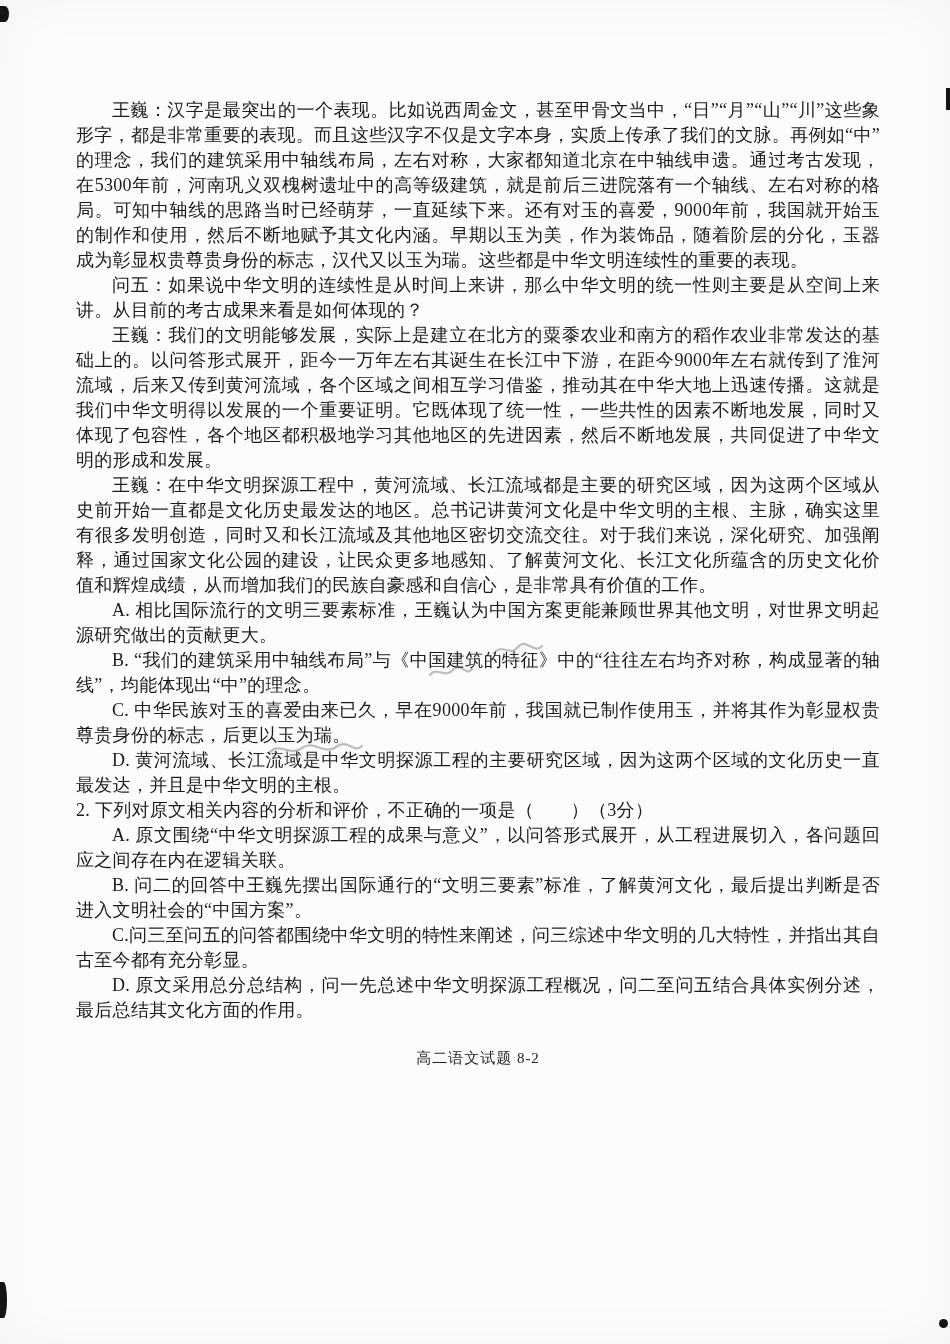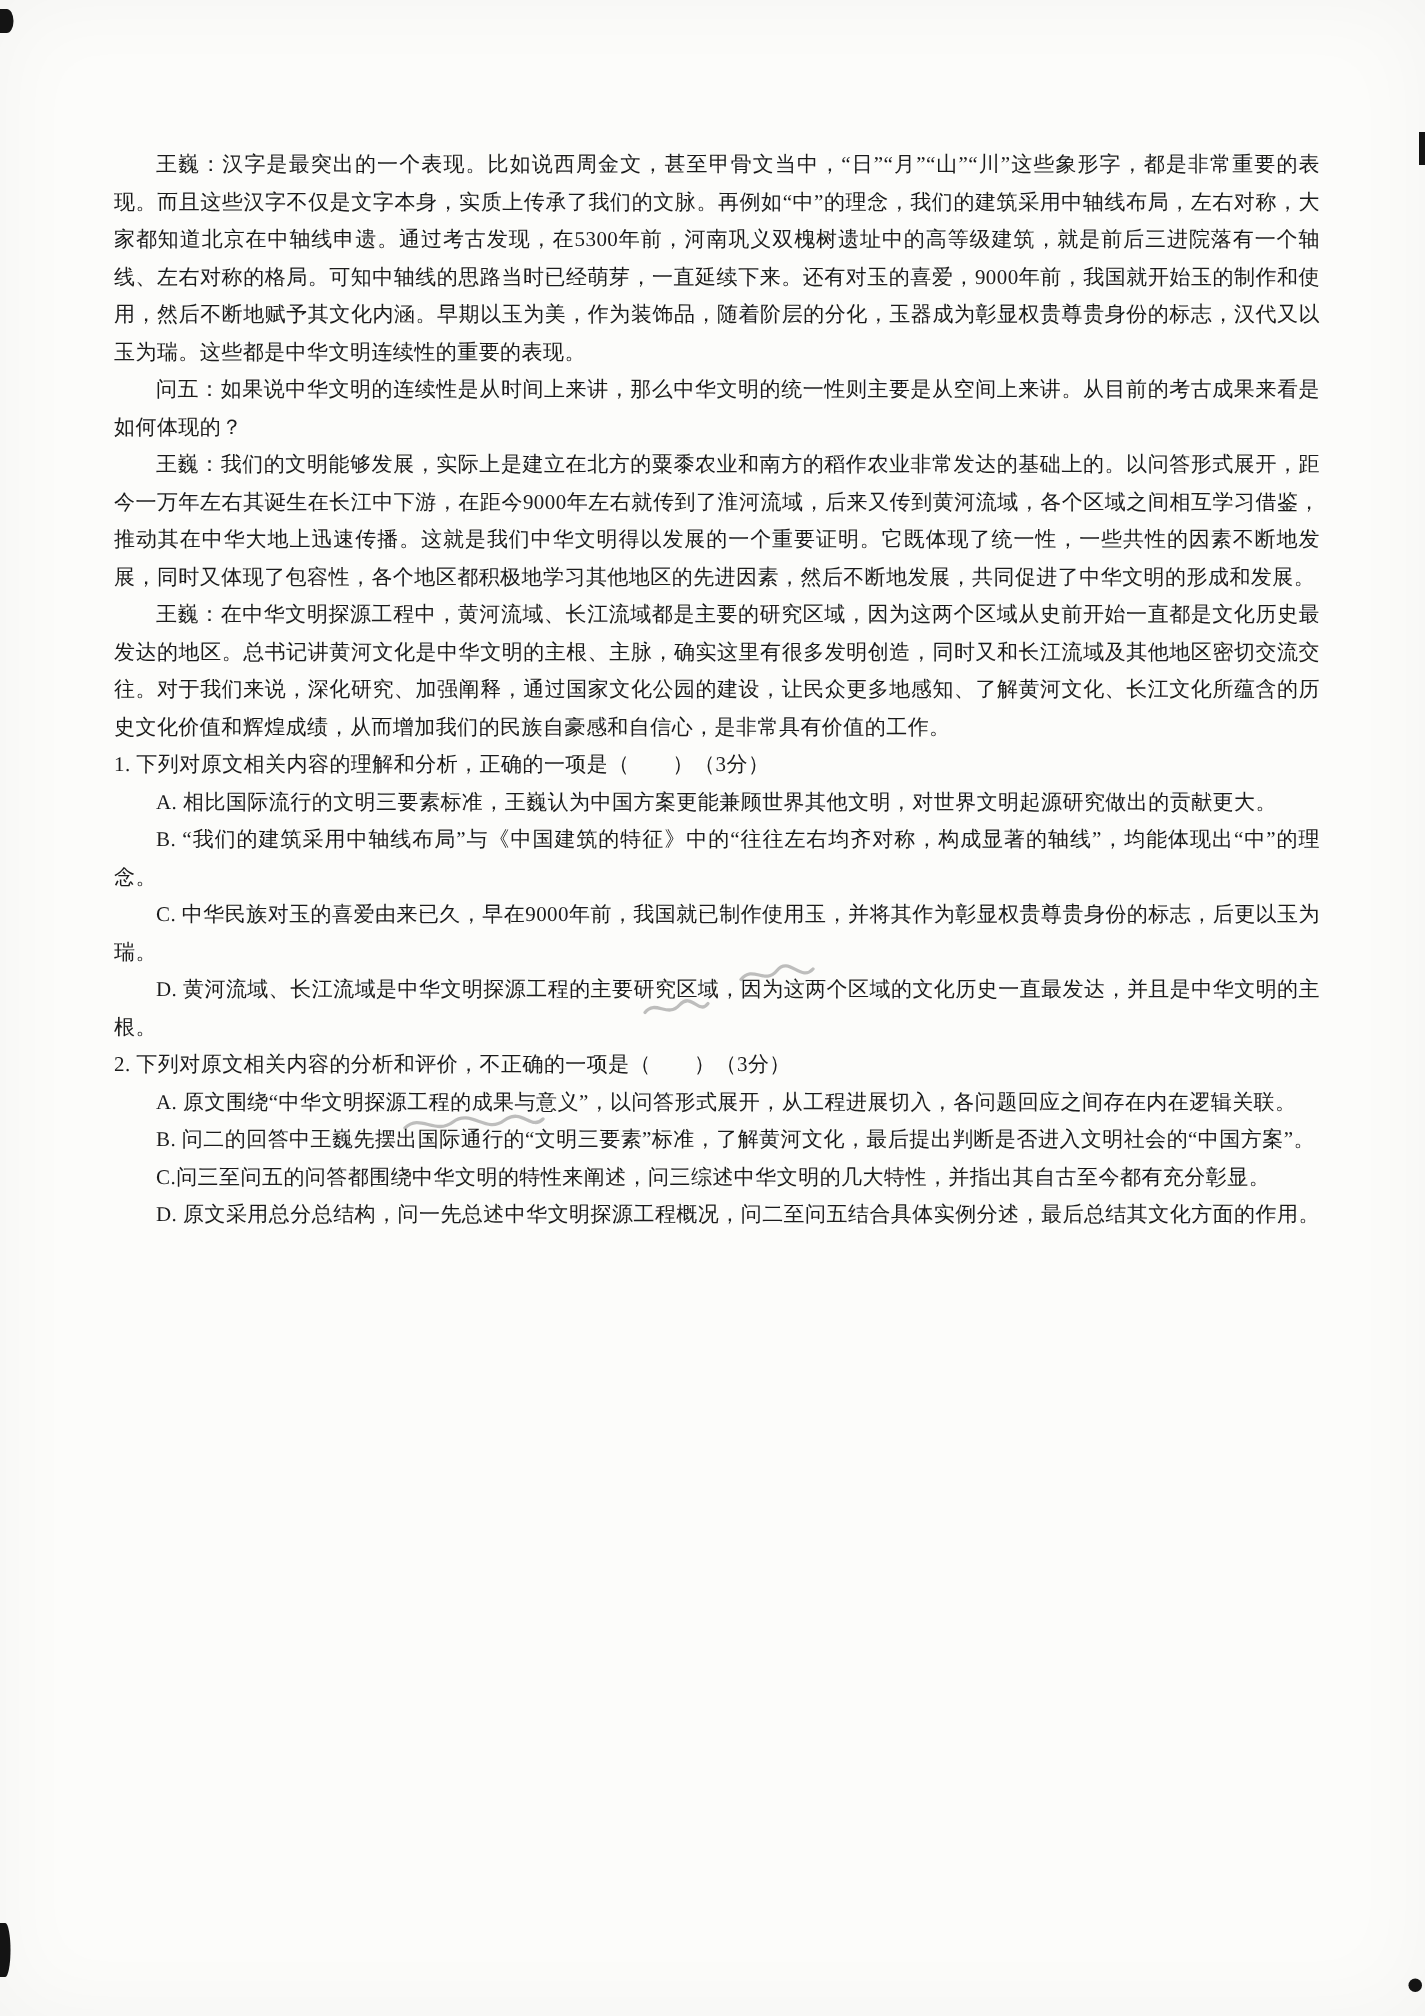--- a/index.html
+++ b/index.html
@@ -18,21 +18,21 @@
     overflow: hidden;
     box-shadow: inset 0 0 60px rgba(0,0,0,0.035);
   }
   .content {
     position: absolute;
     top: 98px;
     left: 76px;
     width: 804px;
   }
   .para, .stem, .option {
-    font-size: 14px;
+    font-size: 18px;
     line-height: 25px;
     text-align: justify;
     letter-spacing: 0.3px;
   }
   .para { text-indent: 2em; }
   .attribution {
     text-indent: 0;
     text-align: right;
     padding-right: 10px;
   }
@@ -81,27 +81,27 @@
       </svg>
   </div>
 
   <div class="content">
 
     <p class="para">王巍：汉字是最突出的一个表现。比如说西周金文，甚至甲骨文当中，“日”“月”“山”“川”这些象形字，都是非常重要的表现。而且这些汉字不仅是文字本身，实质上传承了我们的文脉。再例如“中”的理念，我们的建筑采用中轴线布局，左右对称，大家都知道北京在中轴线申遗。通过考古发现，在5300年前，河南巩义双槐树遗址中的高等级建筑，就是前后三进院落有一个轴线、左右对称的格局。可知中轴线的思路当时已经萌芽，一直延续下来。还有对玉的喜爱，9000年前，我国就开始玉的制作和使用，然后不断地赋予其文化内涵。早期以玉为美，作为装饰品，随着阶层的分化，玉器成为彰显权贵尊贵身份的标志，汉代又以玉为瑞。这些都是中华文明连续性的重要的表现。</p>
     <p class="para">问五：如果说中华文明的连续性是从时间上来讲，那么中华文明的统一性则主要是从空间上来讲。从目前的考古成果来看是如何体现的？</p>
     <p class="para">王巍：我们的文明能够发展，实际上是建立在北方的粟黍农业和南方的稻作农业非常发达的基础上的。以问答形式展开，距今一万年左右其诞生在长江中下游，在距今9000年左右就传到了淮河流域，后来又传到黄河流域，各个区域之间相互学习借鉴，推动其在中华大地上迅速传播。这就是我们中华文明得以发展的一个重要证明。它既体现了统一性，一些共性的因素不断地发展，同时又体现了包容性，各个地区都积极地学习其他地区的先进因素，然后不断地发展，共同促进了中华文明的形成和发展。</p>
     <p class="para">王巍：在中华文明探源工程中，黄河流域、长江流域都是主要的研究区域，因为这两个区域从史前开始一直都是文化历史最发达的地区。总书记讲黄河文化是中华文明的主根、主脉，确实这里有很多发明创造，同时又和长江流域及其他地区密切交流交往。对于我们来说，深化研究、加强阐释，通过国家文化公园的建设，让民众更多地感知、了解黄河文化、长江文化所蕴含的历史文化价值和辉煌成绩，从而增加我们的民族自豪感和自信心，是非常具有价值的工作。</p>
 
-    <p class="stem">1. 下列对原文相关内容的理解和分析，正确的一项是（　　）（3分）</p>
     <p class="option">A. 相比国际流行的文明三要素标准，王巍认为中国方案更能兼顾世界其他文明，对世界文明起源研究做出的贡献更大。</p>
     <p class="option">B. “我们的建筑采用中轴线布局”与《中国建筑的特征》中的“往往左右均齐对称，构成显著的轴线”，均能体现出“中”的理念。</p>
     <p class="option">C. 中华民族对玉的喜爱由来已久，早在9000年前，我国就已制作使用玉，并将其作为彰显权贵尊贵身份的标志，后更以玉为瑞。</p>
     <p class="option">D. 黄河流域、长江流域是中华文明探源工程的主要研究区域，因为这两个区域的文化历史一直最发达，并且是中华文明的主根。</p>
 
     <p class="stem">2. 下列对原文相关内容的分析和评价，不正确的一项是（　　）（3分）</p>
     <p class="option">A. 原文围绕“中华文明探源工程的成果与意义”，以问答形式展开，从工程进展切入，各问题回应之间存在内在逻辑关联。</p>
     <p class="option">B. 问二的回答中王巍先摆出国际通行的“文明三要素”标准，了解黄河文化，最后提出判断是否进入文明社会的“中国方案”。</p>
     <p class="option">C.问三至问五的问答都围绕中华文明的特性来阐述，问三综述中华文明的几大特性，并指出其自古至今都有充分彰显。</p>
     <p class="option">D. 原文采用总分总结构，问一先总述中华文明探源工程概况，问二至问五结合具体实例分述，最后总结其文化方面的作用。</p>
 
+    <div class="footer">高二语文试题 8-2</div>
 
   </div>
 </div>
 
 </body></html>

